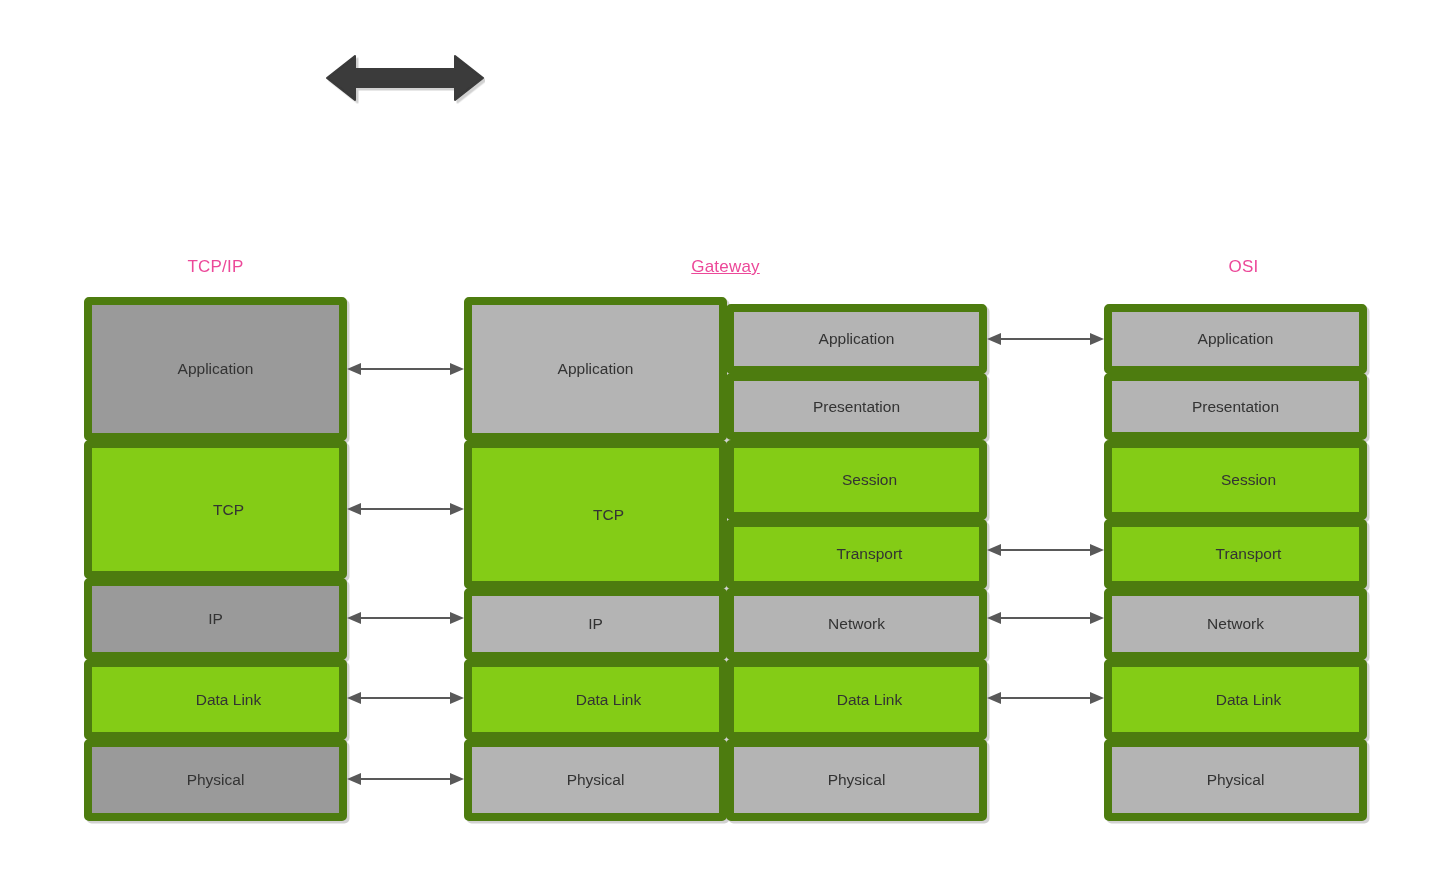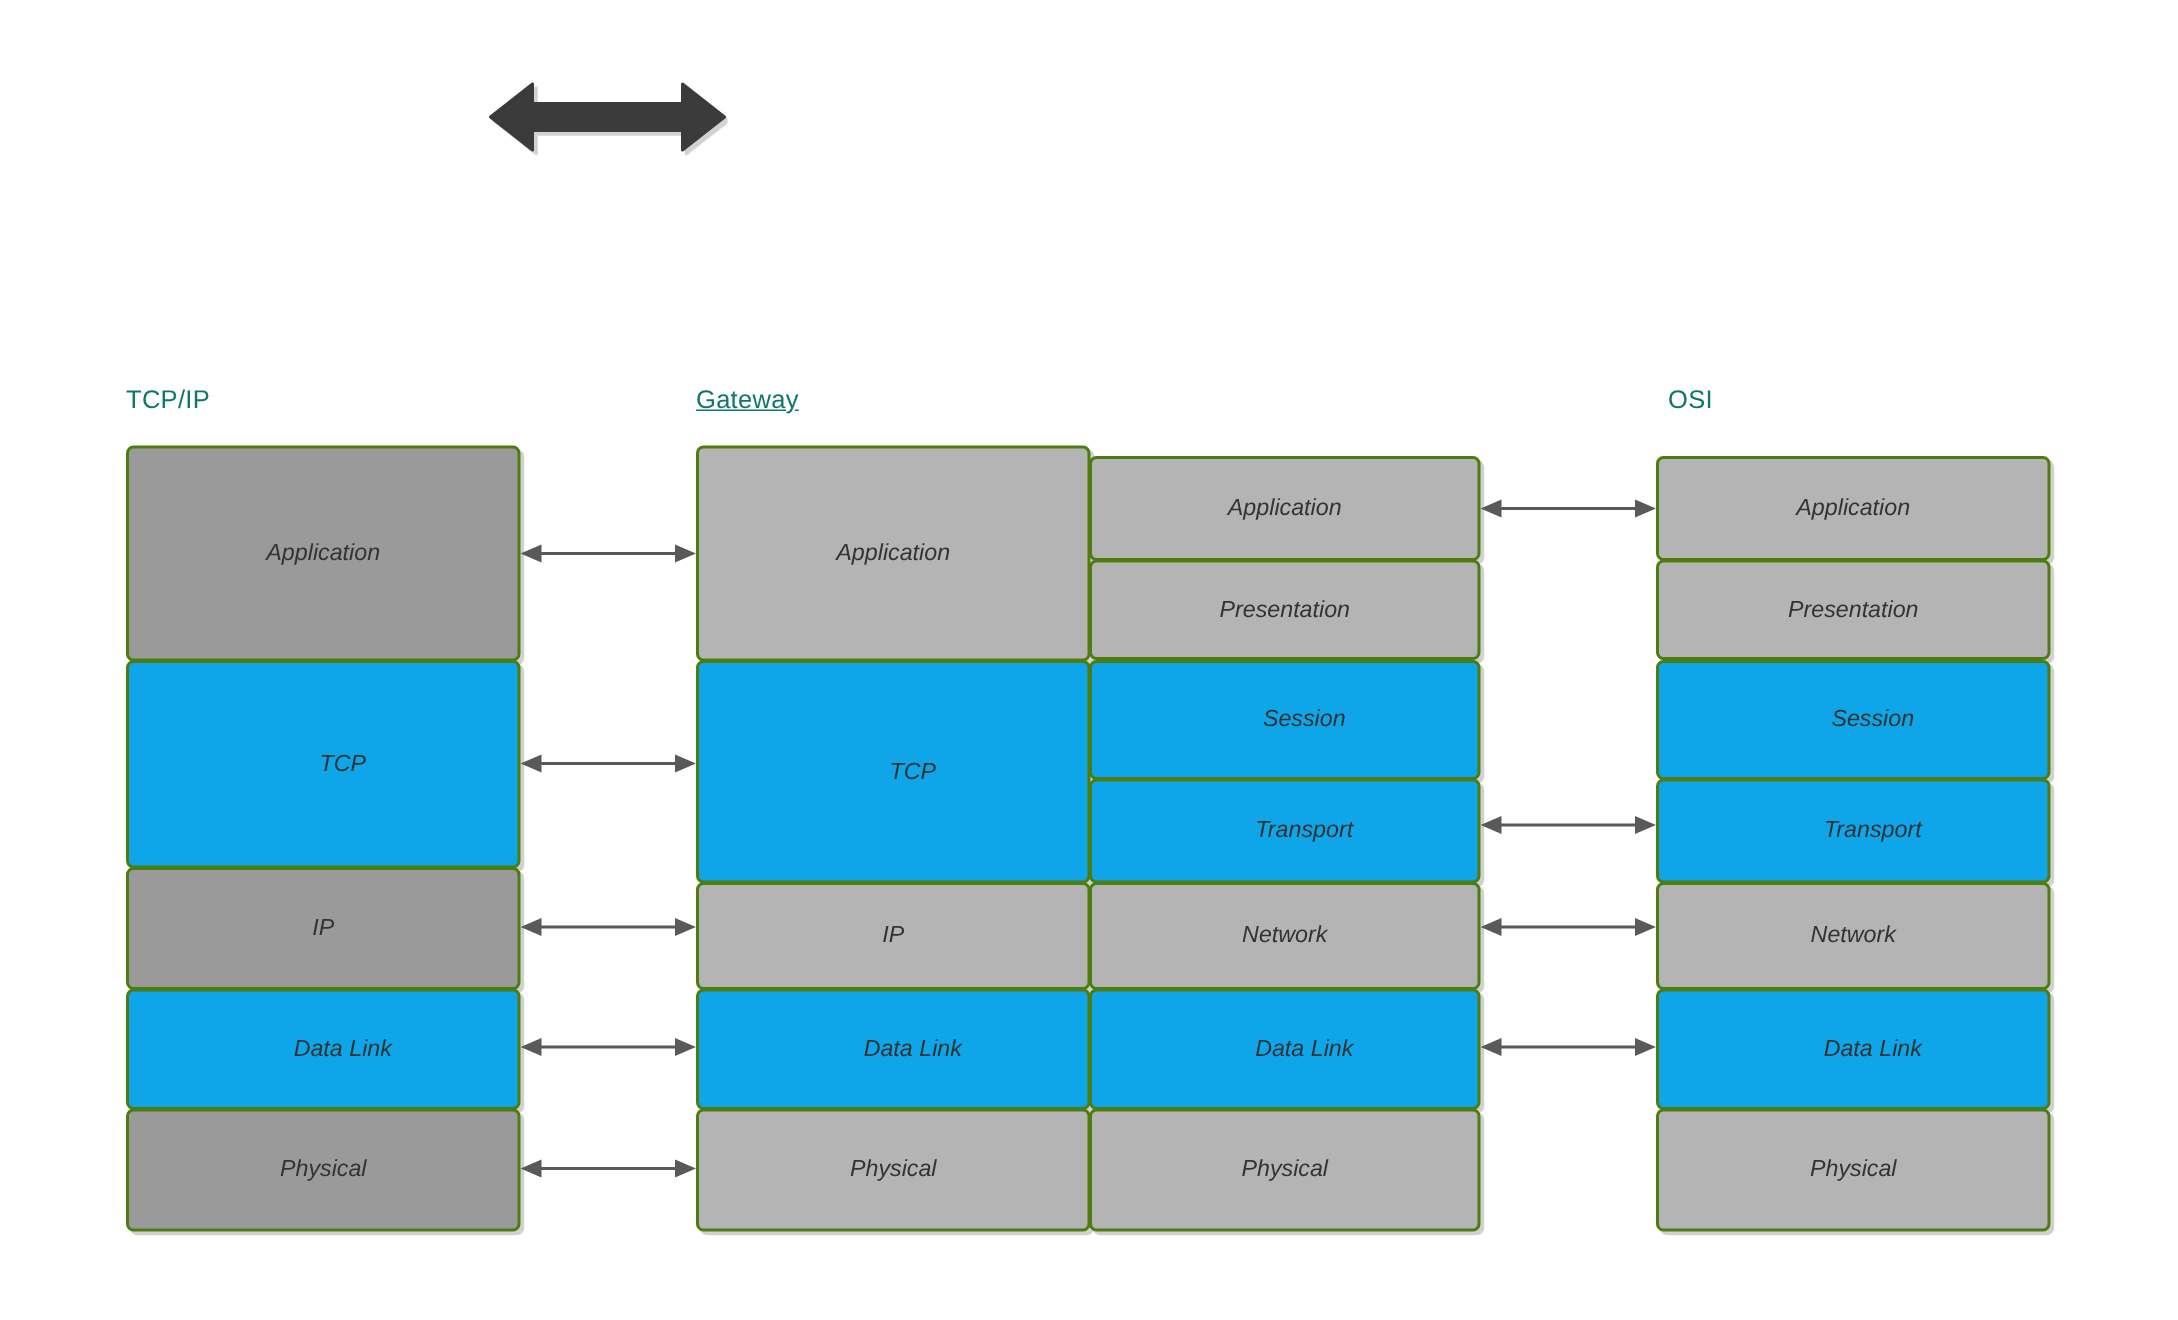--- a/index.html
+++ b/index.html
@@ -13,44 +13,44 @@
     position: relative;
     overflow: hidden;
     font-family: "Liberation Sans", sans-serif;
     color: #333333;
   }
 
   
   .stack-title {
     position: absolute;
     font-size: 17px;
-    color: #0f766e;
+    color: #ec4899;
+    text-align: center;
     white-space: nowrap;
     letter-spacing: .2px;
   }
 
   
   .layer {
     position: absolute;
     box-sizing: border-box;
-    border: 2px solid #4d7c0f;
+    border: 8px solid #4d7c0f;
     border-radius: 5px;
     display: flex;
     align-items: center;
     justify-content: center;
     font-size: 15.5px;
     color: #333333;
     text-align: center;
     box-shadow: 2.5px 2.5px 0 rgba(0,0,0,0.18);
     white-space: nowrap;
-    font-style: italic;
   }
   .fill-dark  { background: #9a9a9a; }
   .fill-mid   { background: #b4b4b4; }
-  .fill-white { background: #0ea5e9; padding-left: 26px; }
+  .fill-white { background: #84cc16; padding-left: 26px; }
 
   
   .connector {
     position: absolute;
     height: 18px;
     pointer-events: none;
   }
   .connector svg { display: block; overflow: visible; }
 
   

